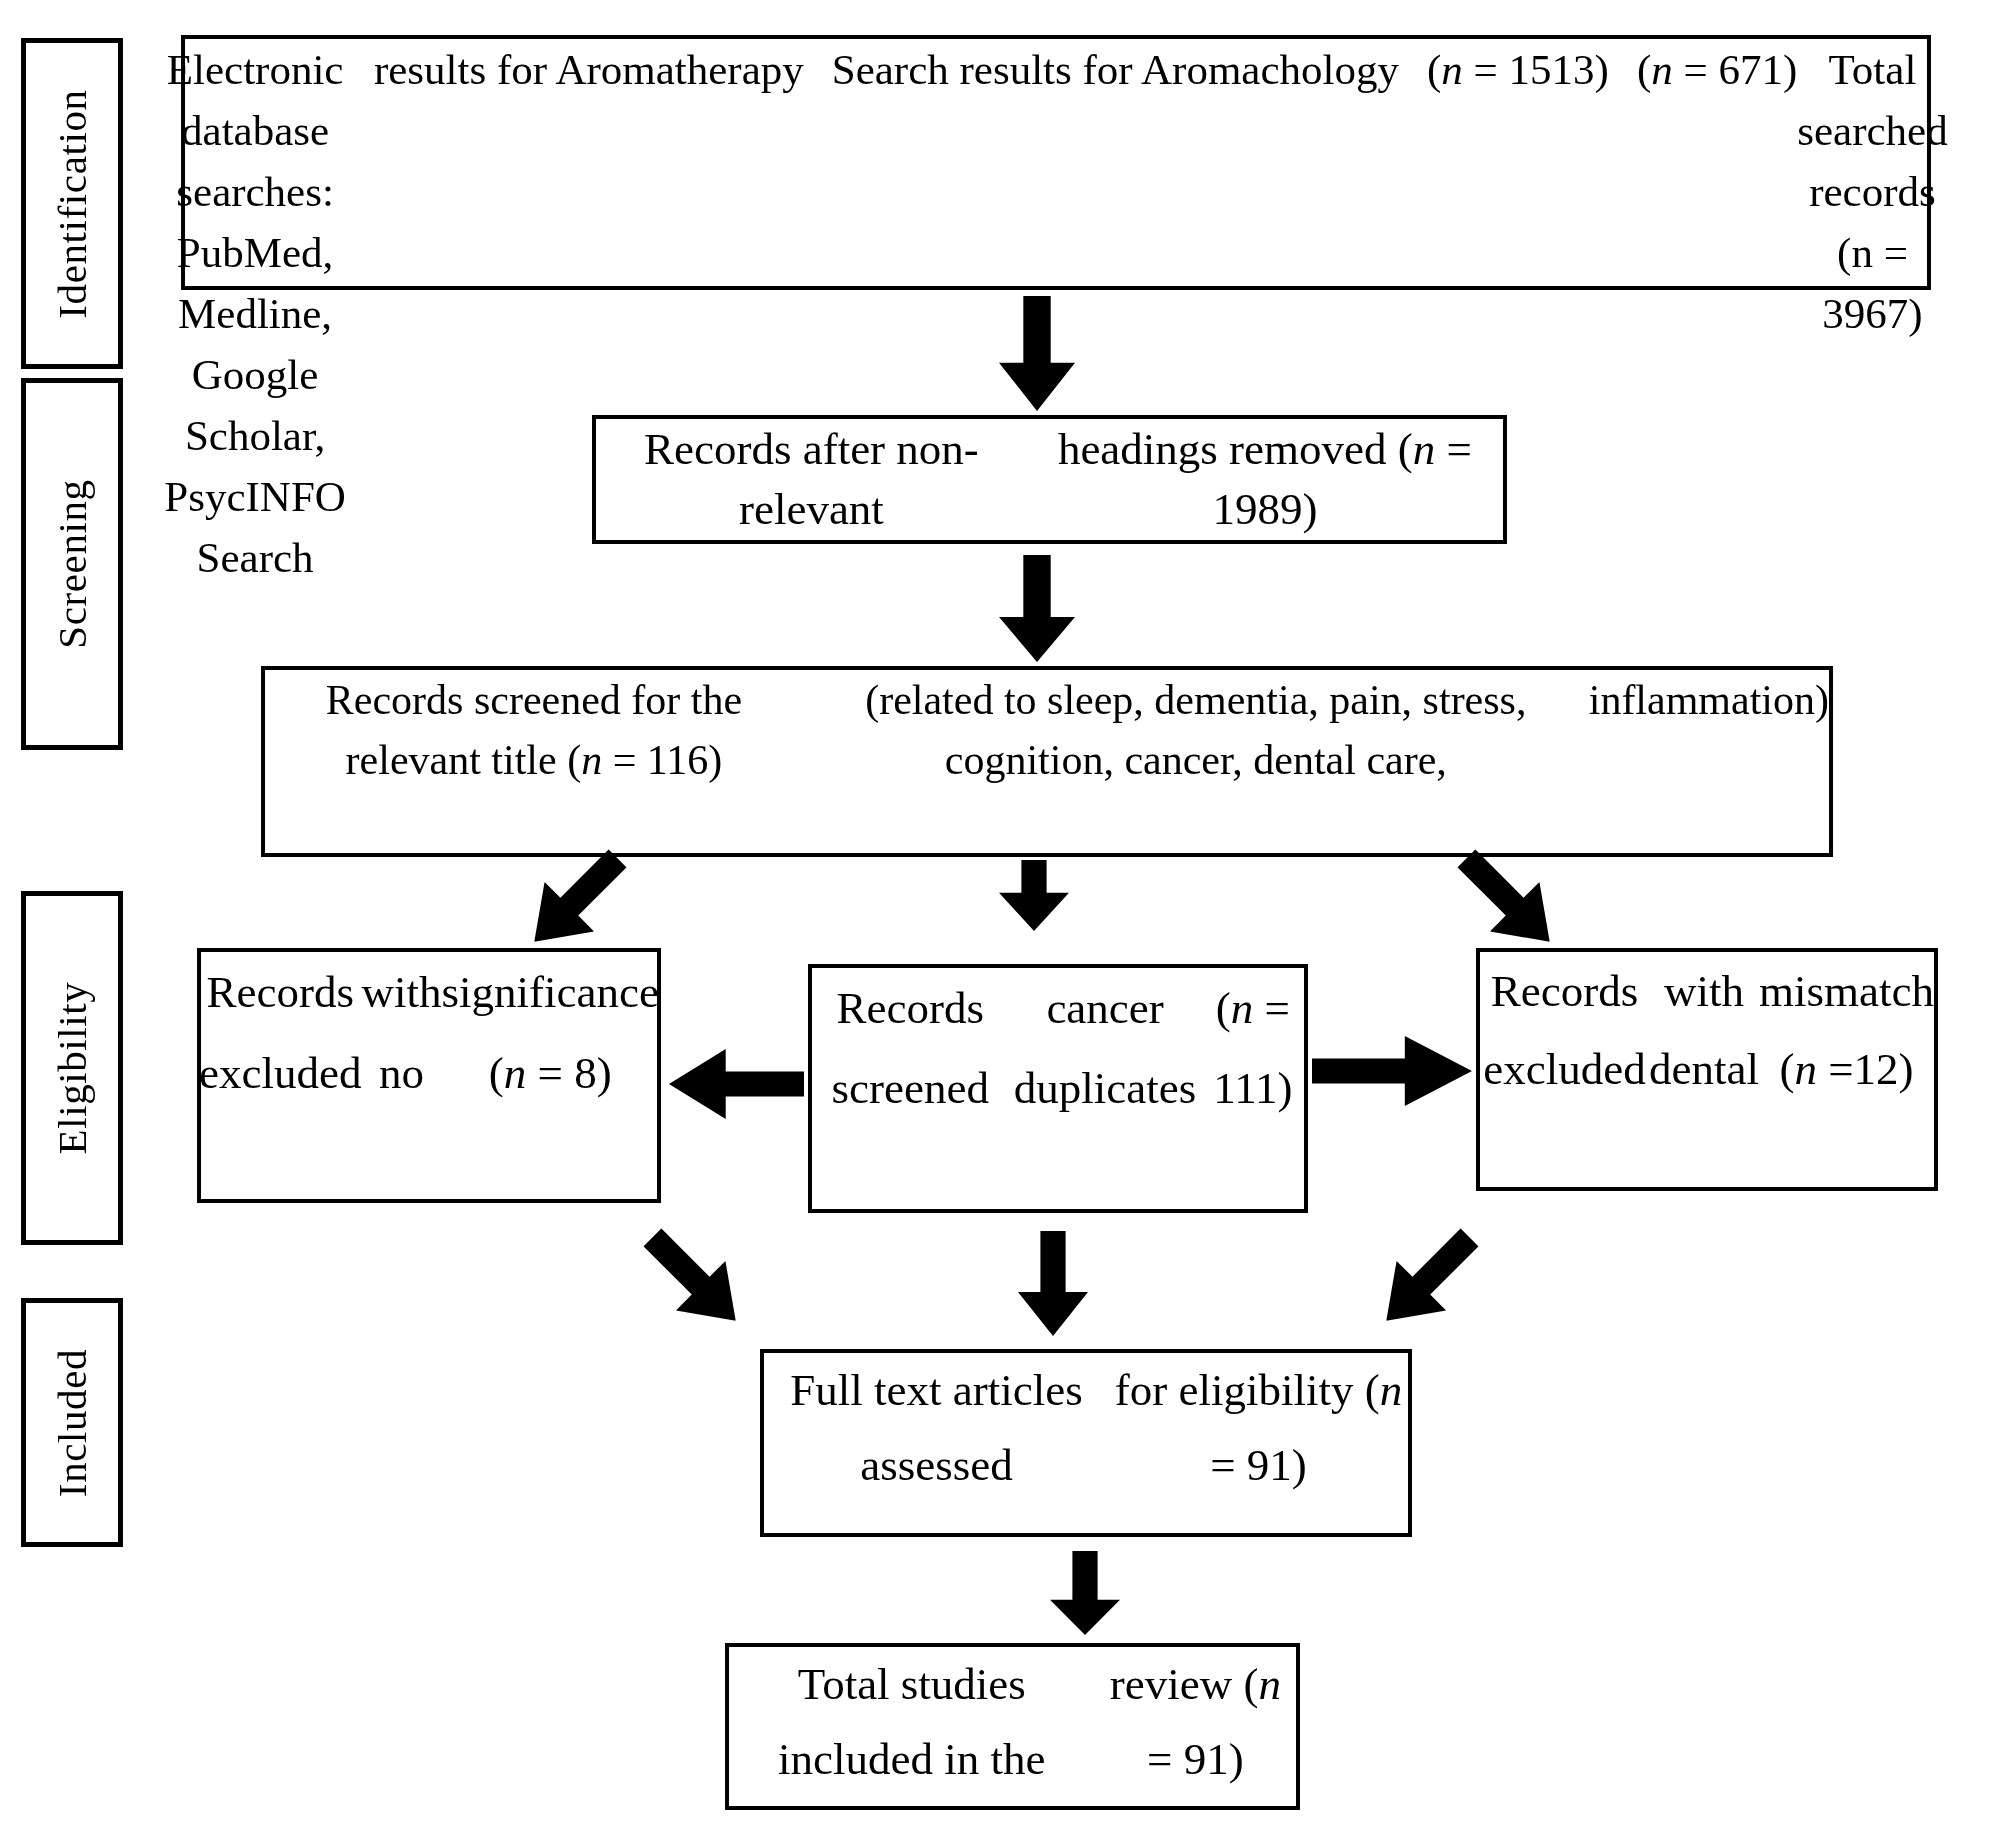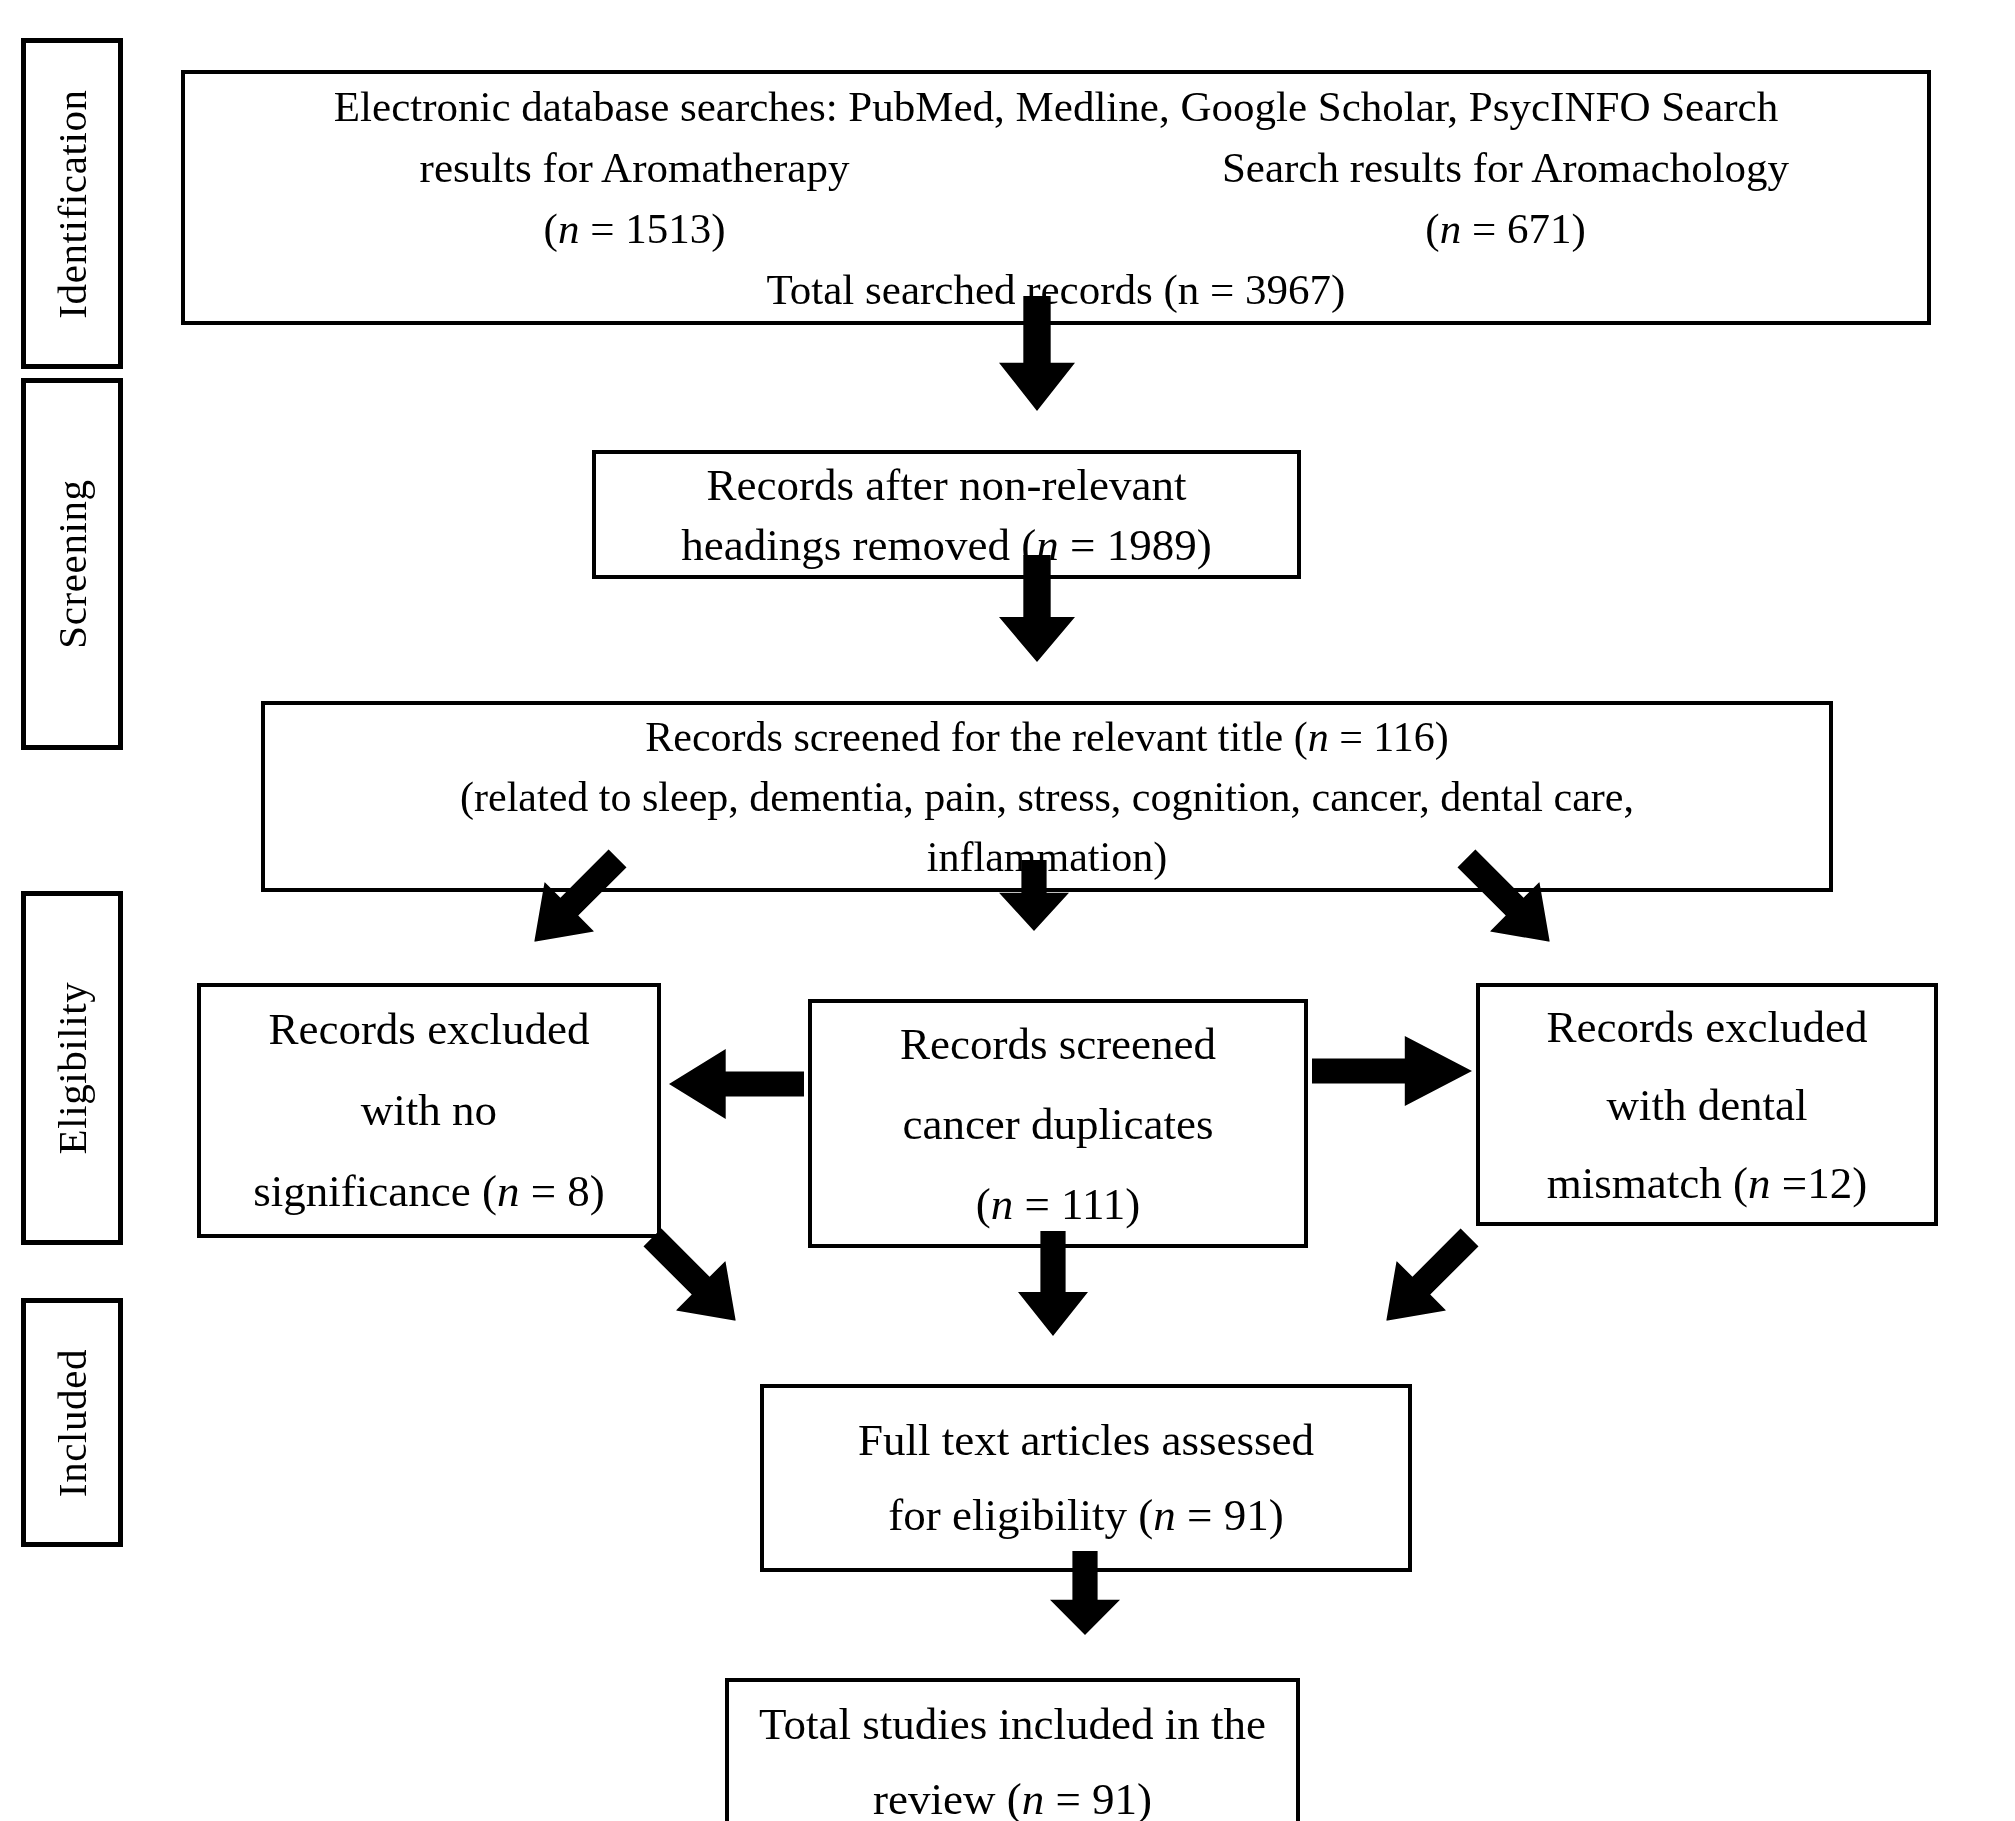--- a/index.html
+++ b/index.html
@@ -7,40 +7,40 @@
   .canvas{position:relative;width:2015px;height:1822px;background:#fff;overflow:hidden;}
 
   
   .sbox{position:absolute;left:21px;width:102px;border:5.1px solid #000;box-sizing:border-box;
         background:#fff;display:flex;align-items:center;justify-content:center;}
   .sbox .vtext{display:inline-block;transform:rotate(-90deg);white-space:nowrap;
         font-size:41px;letter-spacing:0.6px;}
 
   
   .box{position:absolute;border:4.5px solid #000;box-sizing:border-box;background:#fff;
-       display:flex;flex-direction:column;justify-content:center;text-align:center;
-       font-size:45px;line-height:78px;margin-top:35px;}
+       display:flex;flex-direction:row;justify-content:center;text-align:center;
+       font-size:45px;line-height:78px;}
   .box i{font-style:italic;}
 
   
   .search{font-size:43px;line-height:61px;justify-content:center;}
   .tworow{display:flex;width:100%;}
   .tworow>span{flex:1 1 50%;text-align:center;white-space:nowrap;padding-left:28px;}
 
   
   .arrow{position:absolute;background:#000;}
   .a-down{clip-path:polygon(32% 0,68% 0,68% 58%,100% 58%,50% 100%,0 58%,32% 58%);}
   .a-down-short{clip-path:polygon(32% 0,68% 0,68% 46%,100% 46%,50% 100%,0 46%,32% 46%);}
   .a-left{clip-path:polygon(100% 32%,100% 68%,42% 68%,42% 100%,0 50%,42% 0,42% 32%);}
   .a-right{clip-path:polygon(0 32%,0 68%,58% 68%,58% 100%,100% 50%,58% 0,58% 32%);}
   .rot-dl{transform:rotate(45deg);}   
   .rot-dr{transform:rotate(-45deg);}  
 
   .b-search{left:181px;top:35px;width:1750px;height:255px;}
-  .b-headings{left:592px;top:415px;width:709px;height:129px;font-size:45px;line-height:60px;}
+  .b-headings{left:592px;top:415px;width:915px;height:129px;font-size:45px;line-height:60px;}
   .b-titlescreen{left:261px;top:666px;width:1572px;height:191px;font-size:42px;line-height:60px;}
   .b-nosig{left:197px;top:948px;width:464px;height:255px;line-height:81px;}
   .b-dupes{left:808px;top:964px;width:500px;height:249px;line-height:80px;}
   .b-mismatch{left:1476px;top:948px;width:462px;height:243px;line-height:78px;}
   .b-fulltext{left:760px;top:1349px;width:652px;height:188px;line-height:75px;}
   .b-included{left:725px;top:1643px;width:575px;height:167px;line-height:75px;}
 
   .s-identification{top:38px;height:331px;}
   .s-screening{top:378px;height:372px;}
   .s-eligibility{top:891px;height:354px;}

